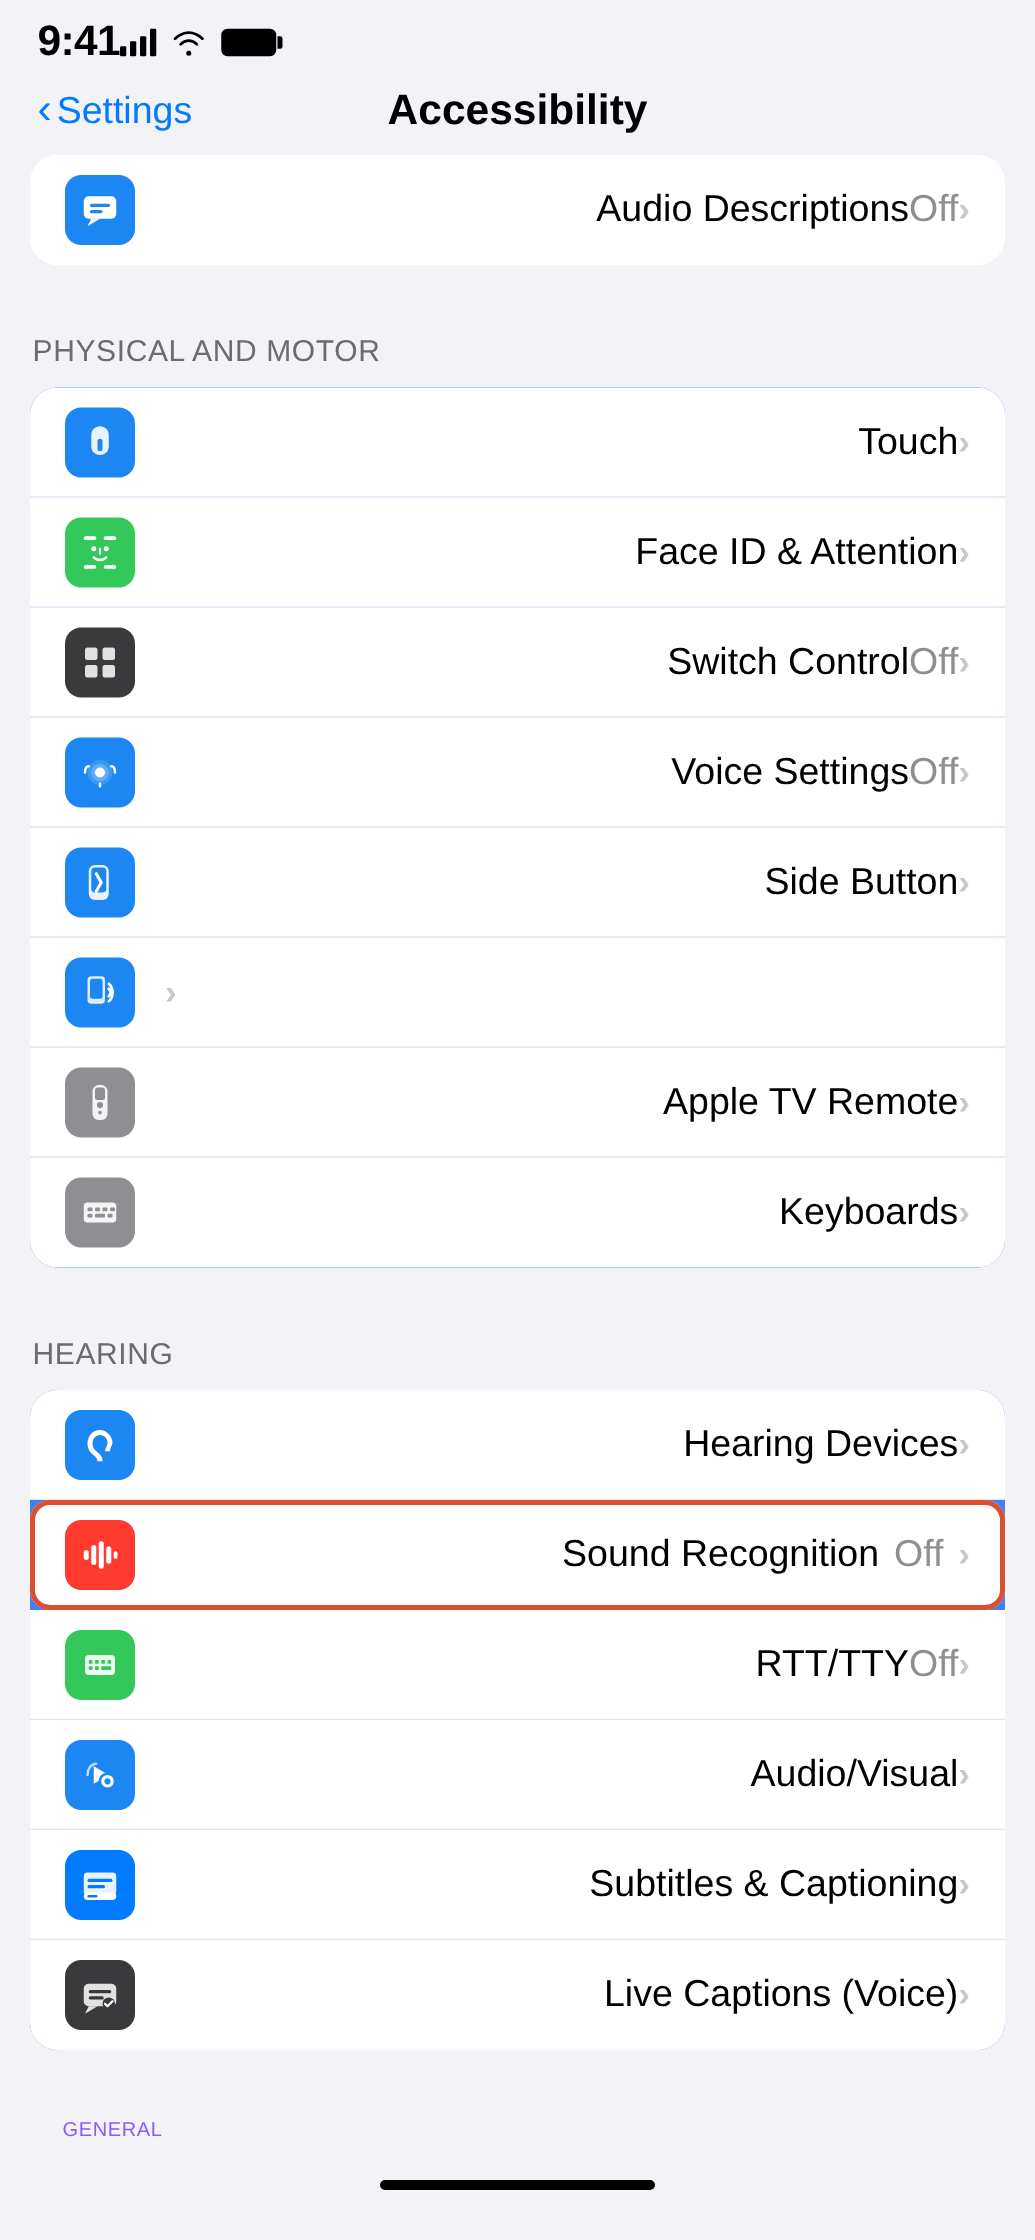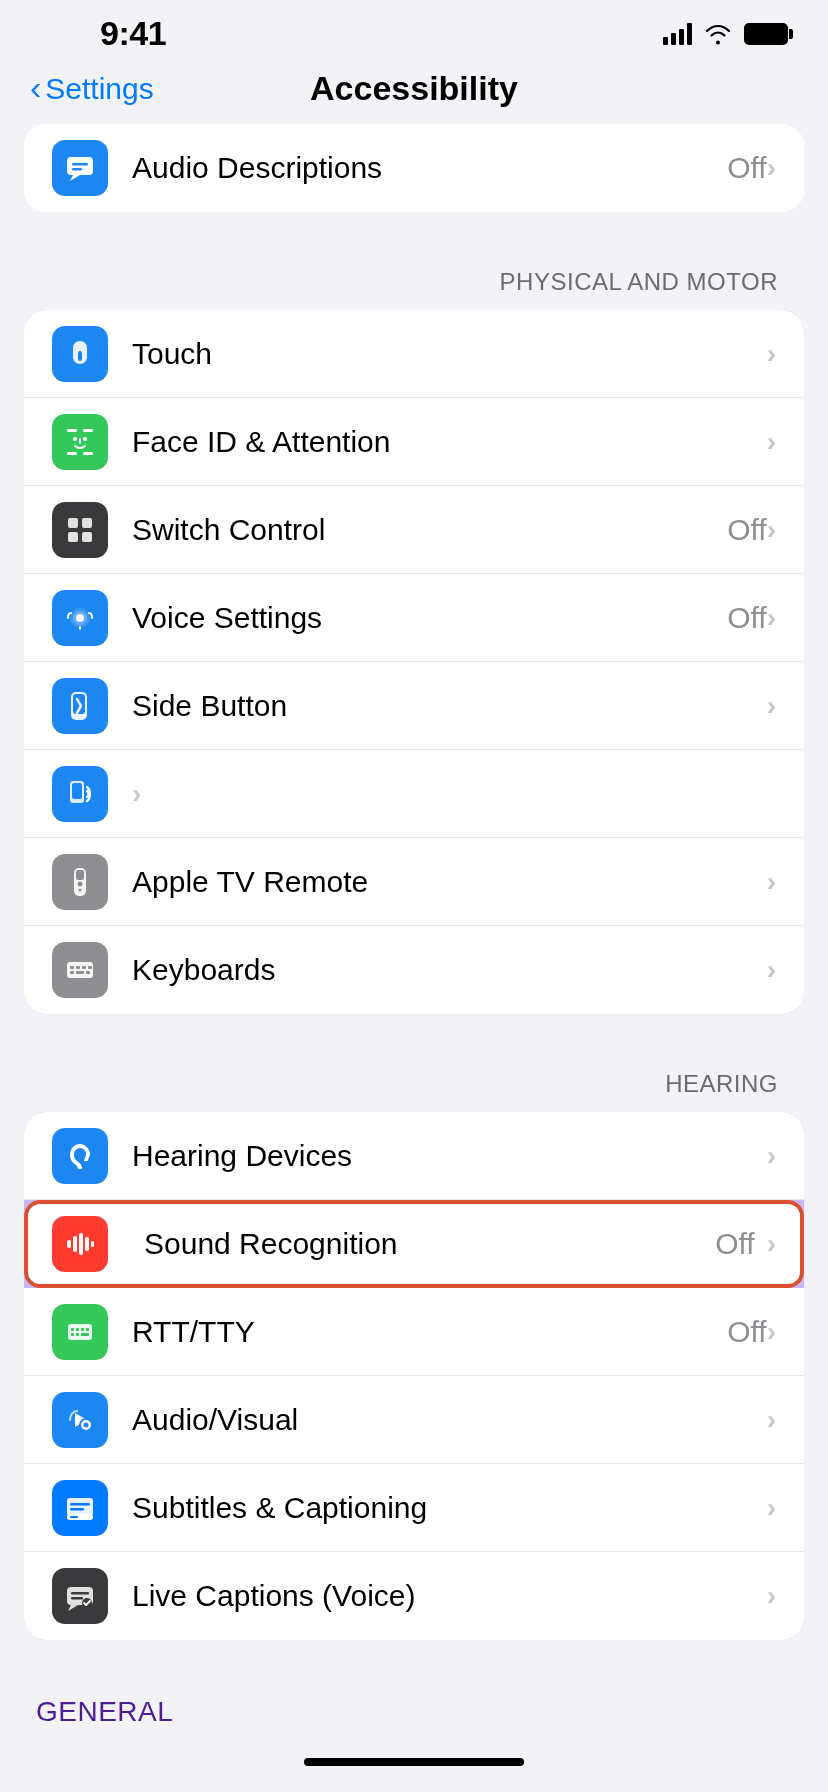--- a/index.html
+++ b/index.html
@@ -9,25 +9,23 @@
       min-height: 1792px;
       background: #f2f2f7;
       font-family: -apple-system, 'SF Pro Text', 'Helvetica Neue', sans-serif;
       color: #000;
       overflow-x: hidden;
     }
 
     
     .status-bar {
       display: flex;
-      justify-content: space-between;
-      align-items: center;
-      padding: 14px 40px 8px 73px;
+      align-items: center;
+      padding: 14px 40px 8px 30px;
       background: #f2f2f7;
-      margin-left: 27px;
     }
     .status-time {
       font-size: 34px;
       font-weight: 700;
       letter-spacing: -0.5px;
     }
     .status-icons {
       display: flex;
       align-items: center;
       gap: 12px;
@@ -96,41 +94,41 @@
     
     .section {
       margin-bottom: 0;
     }
     .section-header {
       font-size: 24px;
       font-weight: 400;
       color: #6c6c70;
       text-transform: uppercase;
       letter-spacing: 0.5px;
-      padding: 20px 50px 14px;
-      text-align: right;
+      padding: 20px 26px 14px;
     }
     .section-list {
-      background: #c4b5fd;
+      background: #3b82f6;
       border-radius: 22px;
       margin: 0 24px;
       overflow: hidden;
       margin-bottom: 36px;
     }
 
     
     .row {
       display: flex;
       align-items: center;
       padding: 0 28px;
       min-height: 88px;
       border-bottom: 1px solid #e5e5ea;
       position: relative;
       background: #fff;
       cursor: pointer;
+      text-align: right;
     }
     .row:last-child {
       border-bottom: none;
     }
     .row-icon {
       width: 56px;
       height: 56px;
       border-radius: 13px;
       display: flex;
       align-items: center;
@@ -183,26 +181,26 @@
     .partial-section {
       background: #fff;
       border-radius: 22px;
       margin: 0 24px 0;
       overflow: hidden;
       margin-bottom: 36px;
     }
 
     
     .bottom-label {
-      font-size: 28px;
+      font-size: 16px;
       font-weight: 400;
-      color: #4c1d95;
+      color: #8b5cf6;
       text-transform: uppercase;
       letter-spacing: 0.5px;
-      padding: 20px 36px 14px;
+      padding: 20px 50px 14px;
     }
 
     
     .home-indicator {
       display: flex;
       justify-content: center;
       padding: 16px 0 10px;
       margin-top: auto;
     }
     .home-bar {

